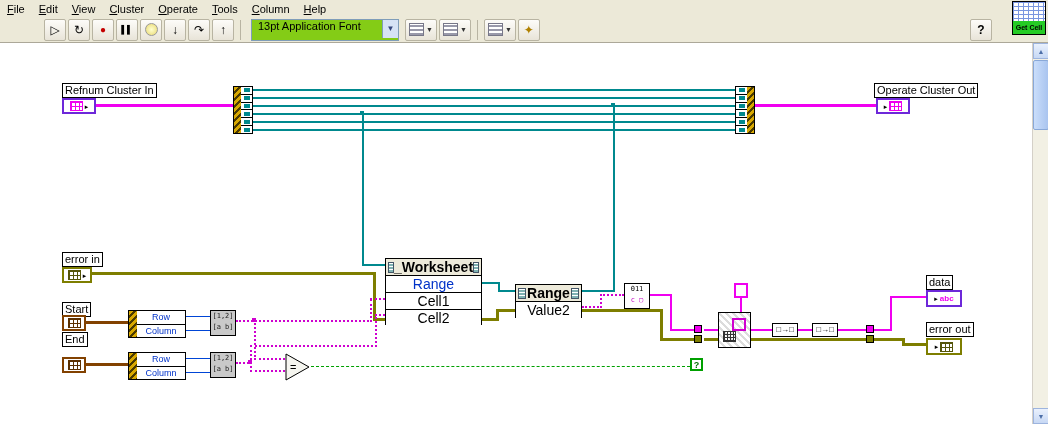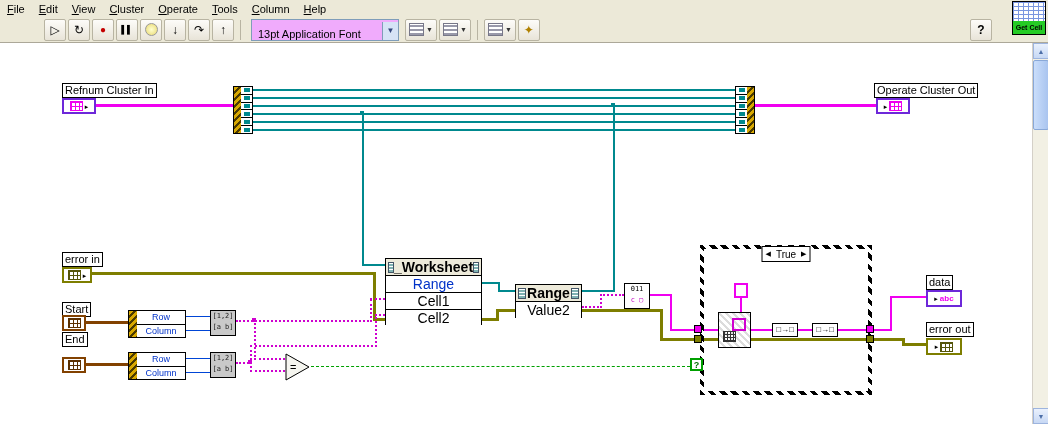--- a/index.html
+++ b/index.html
@@ -4,21 +4,21 @@
 <style>
   body{margin:0}
   .win{position:relative;width:1048px;height:424px;background:#ECE9D8;font-family:"Liberation Sans",sans-serif;overflow:hidden}
   .menubar{position:absolute;left:0;top:0;width:100%;height:17px;display:flex;align-items:center;font-size:11px;background:#ECE9D8;z-index:5}
   .mitem{padding:1px 7px;cursor:default}
   .mitem::first-letter{text-decoration:underline}
   .toolbar{position:absolute;left:0;top:17px;width:100%;height:26px;display:flex;align-items:center;gap:2px;padding-left:44px;box-sizing:border-box;background:#ECE9D8;border-bottom:1px solid #ACA899;z-index:5}
   .tbtn{min-width:22px;height:22px;display:flex;align-items:center;justify-content:center;border:1px solid #B8B4A2;background:linear-gradient(#FDFCF9,#E8E4D8);font-size:12px;border-radius:2px;box-sizing:border-box}
   .g{line-height:1}
   .sep{width:1px;height:20px;background:#B8B4A2;margin:0 4px}
-  .combo{display:flex;align-items:flex-end;height:20px;border:1px solid #7F9DB9;background:#f0abfc;font-size:11px;margin:4px 4px}
+  .combo{display:flex;align-items:flex-start;height:20px;border:1px solid #7F9DB9;background:#84cc16;font-size:11px;margin:4px 4px}
   .combo .ctext{padding:0 6px;min-width:118px}
   .cbtn{width:15px;height:18px;background:#D6E3F6;border-left:1px solid #7F9DB9;font-size:8px;display:flex;align-items:center;justify-content:center;color:#35477D}
   .dd{display:flex;align-items:center;gap:2px;padding:0 3px}
   .dd-ic{width:13px;height:11px;border:1px solid #778;background:repeating-linear-gradient(0deg,#99A 0 2px,#fff 2px 4px)}
   .arr{font-size:7px;color:#333}
   .bulb{width:11px;height:11px;border-radius:50%;background:radial-gradient(#FFFFCF,#E8D870);border:1px solid #999}
   .help{margin-left:auto;margin-right:56px;font-weight:bold}
   .viicon{position:absolute;right:2px;top:1px;width:32px;height:32px;border:1px solid #000;display:flex;flex-direction:column;background:#fff;z-index:9}
   .viimg{flex:1;background-color:#fff;background-image:repeating-linear-gradient(#7A96DF 0 1px,transparent 1px 4px),repeating-linear-gradient(90deg,#7A96DF 0 1px,transparent 1px 5px)}
   .vilabel{height:13px;background:#25CB25;font-size:7px;font-weight:bold;display:flex;align-items:center;justify-content:center;color:#000}
@@ -349,27 +349,20 @@
         <span class="hg"></span>
       </div>
       <div class="prow">Value2</div>
     </div>
 
     <div class="vn" style="left:624px;top:283px;width:26px;height:26px">
       <div>011</div>
       <div class="l2">c ▢</div>
     </div>
 
-    <div class="case" style="left:700px;top:245px;width:172px;height:150px">
-      <div class="sel">
-        <span class="tri">◀</span>
-        <span>True</span>
-        <span class="tri">▶</span>
-      </div>
-    </div>
     <div class="qterm" style="left:690px;top:358px">?</div>
     <div class="tun pink" style="left:694px;top:325px"></div>
     <div class="tun olive" style="left:694px;top:335px"></div>
     <div class="tun pink" style="left:866px;top:325px"></div>
     <div class="tun olive" style="left:866px;top:335px"></div>
 
     <div class="pconst" style="left:734px;top:283px;width:14px;height:15px"></div>
     <div class="subvi" style="left:718px;top:312px;width:33px;height:36px">
       <span class="m1"></span>
       <span class="m2"></span>

